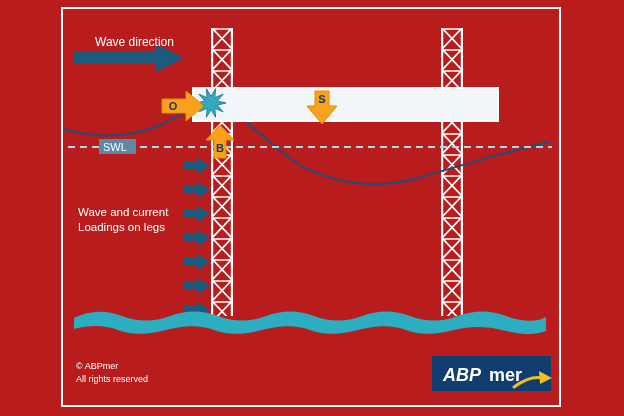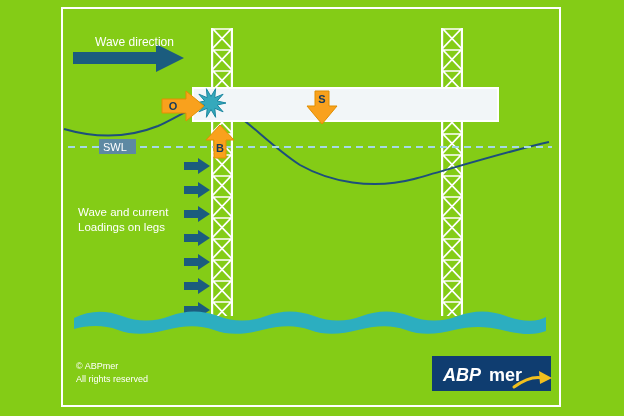--- a/index.html
+++ b/index.html
@@ -1,17 +1,17 @@
 <!DOCTYPE html>
 <html><head>
 <meta charset="utf-8">
 <style>
   html,body{margin:0;padding:0;background:#5d89a3;}
   .canvas{
-    position:relative;width:624px;height:416px;background:#84cc16;
+    position:relative;width:624px;height:416px;background:#b91c1c;
     font-family:"Liberation Sans",sans-serif;overflow:hidden;
   }
   .canvas svg{position:absolute;left:0;top:0;}
   .lbl{fill:#ffffff;font-family:"Liberation Sans",sans-serif;}
   .arrow-lbl{fill:#14395c;font-weight:bold;font-size:11px;font-family:"Liberation Sans",sans-serif;}
   .logo-abp{fill:#ffffff;font-weight:bold;font-style:italic;font-size:18px;font-family:"Liberation Sans",sans-serif;}
   .logo-mer{fill:#ffffff;font-weight:bold;font-size:18px;font-family:"Liberation Sans",sans-serif;}
 </style>
 </head>
 <body>

